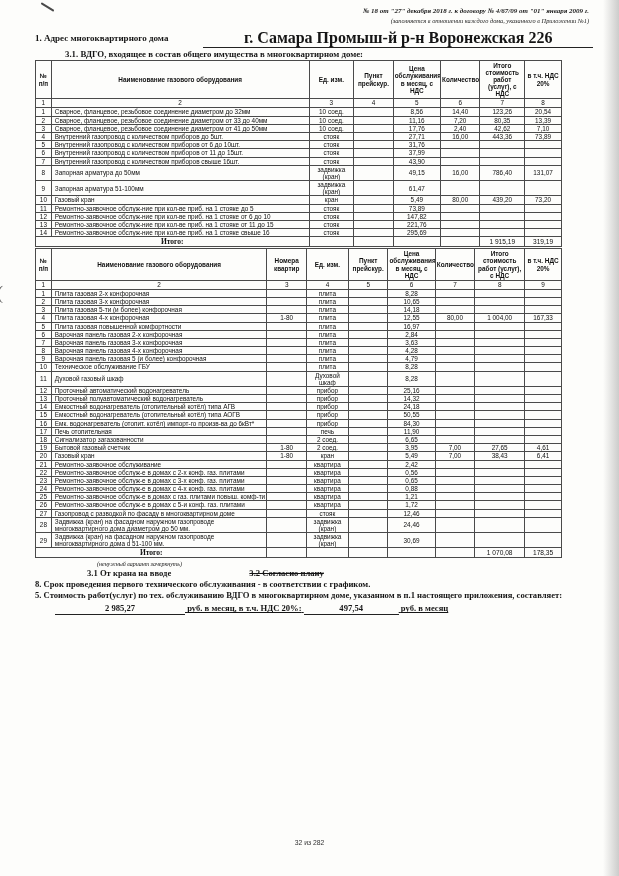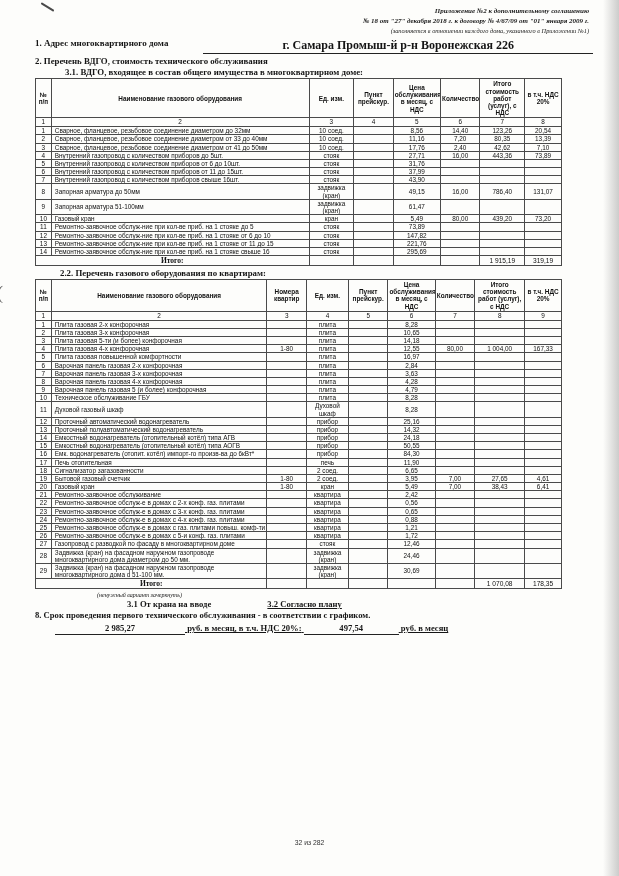--- a/index.html
+++ b/index.html
@@ -13,72 +13,70 @@
     background:linear-gradient(to left,#cccccb,rgba(220,220,218,0));pointer-events:none;}
   .mark-topleft{position:absolute;left:40px;top:6px;width:15px;height:2px;background:#4a4a4a;
     transform:rotate(32deg);border-radius:2px;}
   .mark-left{position:absolute;left:-3px;top:283px;font:18px "Liberation Serif",serif;color:#555;}
   .strike{text-decoration:line-through;}
 
   .hdr-note{margin:7px 30px 0 0;text-align:right;
     font:italic bold 7px/1.4 "Liberation Serif",serif;color:#222;}
   .hdr-note .l3{font-size:6.3px;font-weight:normal;}
 
-  .addr-line{display:flex;align-items:flex-start;margin:3px 26px 0 35px;
+  .addr-line{display:flex;align-items:center;margin:3px 26px 0 35px;
     font:bold 9px "Liberation Serif",serif;gap:35px;}
   .addr-fill{flex:1;border-bottom:1.2px solid #222;text-align:center;
-    font-size:12px;padding-bottom:0;}
+    font-size:16px;padding-bottom:0;}
   .sec{margin:2px 0 0 35px;font:bold 8.8px "Liberation Serif",serif;}
   .sub{margin:1px 0 1px 65px;font:bold 8.8px "Liberation Serif",serif;}
 
   table.doc-table{border-collapse:collapse;table-layout:fixed;
     width:527px;margin:1px 0 0 35px;
     font:6.4px/1.12 "Liberation Sans",sans-serif;color:#111;border-radius:9px;}
   .doc-table th,.doc-table td{border:1px solid #4a4a4a;padding:0 1px;
     text-align:center;vertical-align:middle;overflow:hidden;}
   .doc-table th{font-weight:bold;padding:1px;}
   .doc-table td.name{text-align:left;padding-left:3px;}
   .doc-table tr.cnum td{height:8px;line-height:8px;padding:0;}
   .doc-table td.tot-label{font:bold 7.5px "Liberation Serif",serif;text-align:center;}
   .doc-table td.totval{font-size:6.6px;}
 
   .foot{margin:3px 24px 0 35px;font:bold 8.6px/1.28 "Liberation Serif",serif;}
   .foot .note{margin-left:62px;font:italic 6px "Liberation Serif",serif;font-weight:normal;}
   .foot .row31{margin-top:1px;}
-  .foot .opt1{margin-left:92px;font-weight:bold;}
-  .foot .opt2{margin-left:54px;text-decoration:underline;}
+  .foot .opt1{margin-left:52px;font-weight:bold;}
+  .foot .opt2{margin-left:76px;}
   .amounts{margin-top:2px;margin-left:20px;text-decoration:underline;}
   .amt{display:inline-block;text-align:center;border-bottom:1.2px solid #222;}
   .amt.w1{width:130px;}
   .amt.w2{width:95px;}
   .pagenum{position:absolute;left:0;right:0;bottom:30px;text-align:center;
     font:6.8px "Liberation Sans",sans-serif;color:#333;}
 </style>
 </head>
 <body>
 
 <div class="page">
   <div class="edge-strip"></div>
   <div class="mark-topleft"></div>
   <div class="mark-left">(</div>
 
   <div class="hdr-note">
-    <div>Приложение №2 к дополнительному соглашению</div>
     <div>№ 18 от "27" декабря 2018 г. к договору № 4/67/09 от "01" января 2009 г.</div>
     <div class="l3">(заполняется в отношении каждого дома, указанного в Приложении №1)</div>
   </div>
 
   <div class="addr-line">
     <span>1. Адрес многоквартирного дома</span>
     <span class="addr-fill">
       <span>г. Самара Промыш-й р-н Воронежская 226</span>
     </span>
   </div>
 
-  <div class="sec">2. Перечень ВДГО, стоимость технического обслуживания</div>
   <div class="sub">3.1. ВДГО, входящее в состав общего имущества в многоквартирном доме:</div>
 
   <table class="doc-table">
       <colgroup>
         <col style="width:3%">
         <col style="width:49%">
         <col style="width:8.5%">
         <col style="width:7.5%">
         <col style="width:9%">
         <col style="width:7.5%">
@@ -251,21 +249,20 @@
           <td></td>
           <td></td>
           <td></td>
           <td></td>
           <td class="totval">1 915,19</td>
           <td class="totval">319,19</td>
         </tr>
       </tbody>
     </table>
 
-  <div class="sub" style="margin-left:60px;margin-top:2px;">2.2. Перечень газового оборудования  по квартирам:</div>
 
   <table class="doc-table">
       <colgroup>
         <col style="width:3%">
         <col style="width:41%">
         <col style="width:7.5%">
         <col style="width:8%">
         <col style="width:7.5%">
         <col style="width:9%">
         <col style="width:7.5%">
@@ -627,20 +624,21 @@
       </tbody>
     </table>
 
   <div class="foot">
     <div class="note">(ненужный вариант зачеркнуть)</div>
     <div class="row31">
       <span class="opt1">3.1 От крана на вводе</span>
       <span class="opt2 strike">3.2 Согласно плану</span>
     </div>
     <div>8. Срок проведения первого технического обслуживания - в соответствии с графиком.</div>
+    <div>5. Стоимость работ(услуг) по тех. обслуживанию ВДГО в многоквартирном доме, указанном в п.1 настоящего приложения, составляет:</div>
     <div class="amounts">
       <span class="amt w1">2 985,27</span>
       <span>руб. в месяц, в т.ч. НДС 20%:</span>
       <span class="amt w2">497,54</span>
       <span>руб. в месяц</span>
     </div>
   </div>
 
   <div class="pagenum">32 из 282</div>
 </div>

